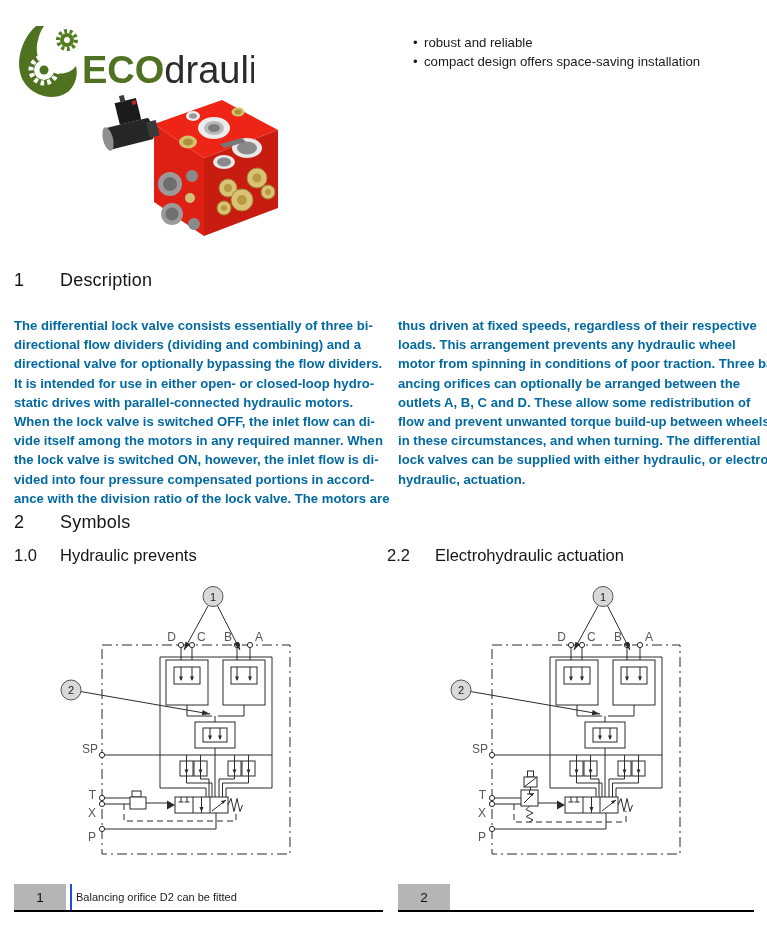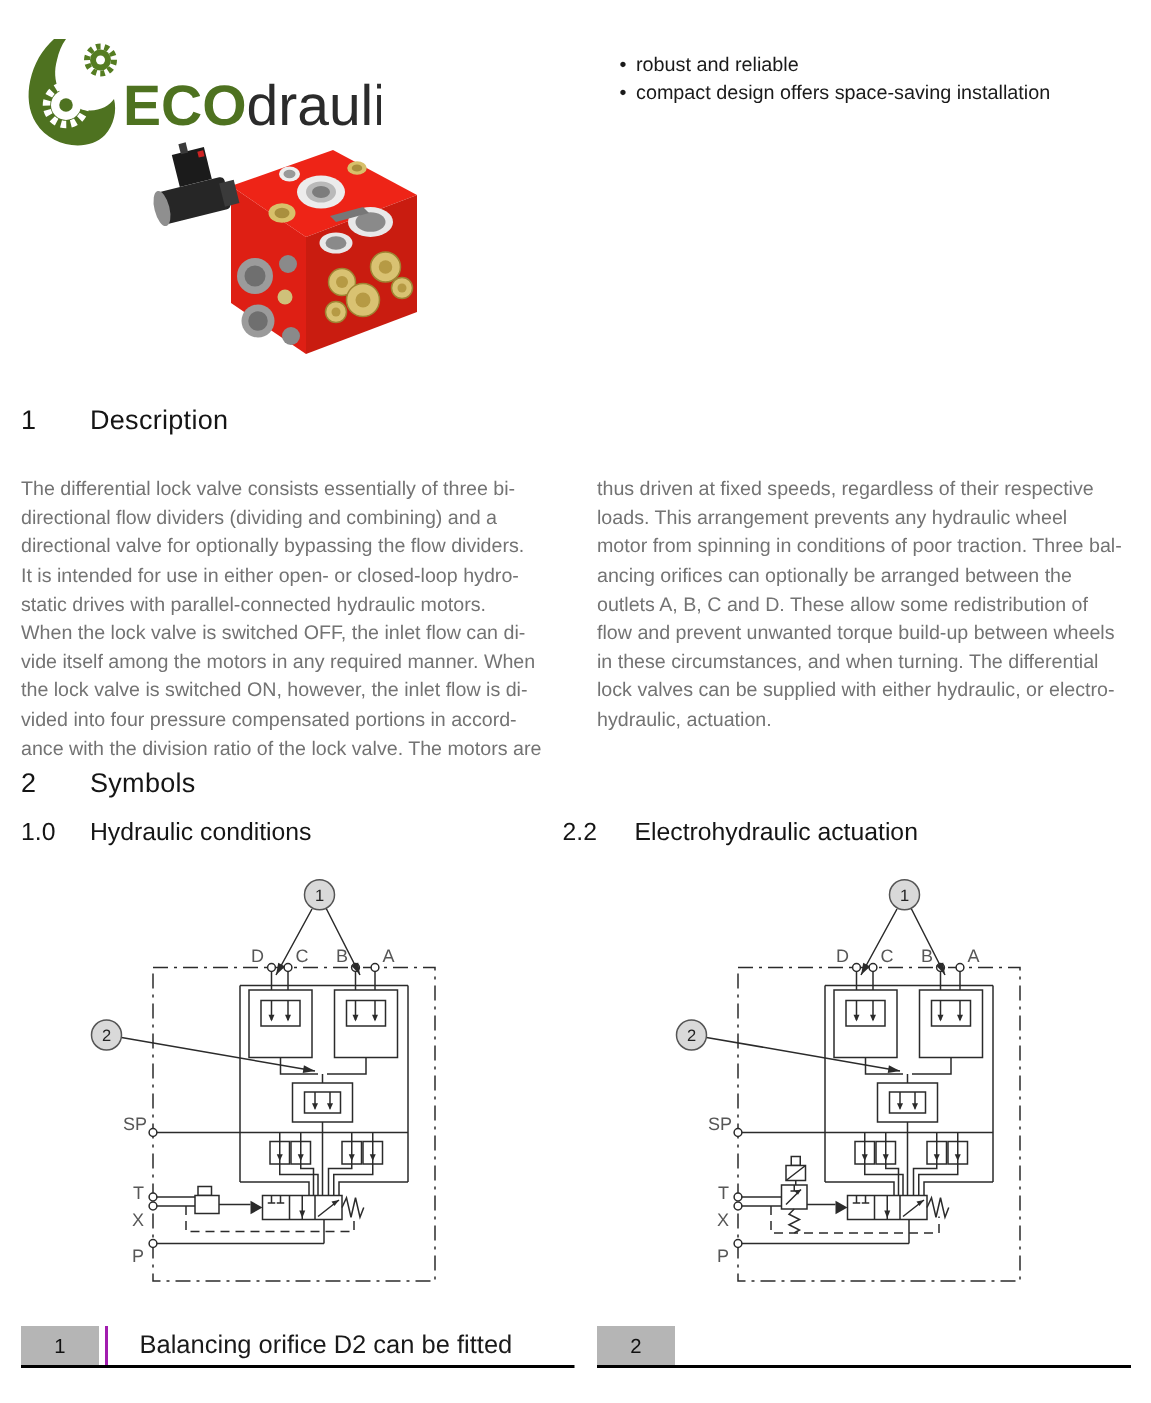--- a/index.html
+++ b/index.html
@@ -7,26 +7,26 @@
        font-family:"Liberation Sans",sans-serif;color:#1a1a1a;overflow:hidden;}
   .abs{position:absolute;}
   .features{left:396px;top:17px;width:364px;font-size:13.2px;line-height:19.3px;
             list-style:none;margin:16px;padding:0;}
   .features li{position:relative;padding-left:12px;white-space:pre-line;}
   .features li::before{content:"\2022";position:absolute;left:1px;}
   .sec-h1{font-size:18px;color:#151515;letter-spacing:.2px;}
   .sec-h1 .num{display:inline-block;width:46px;}
   .sec-h2{font-size:16.5px;color:#151515;}
   .sec-h2 .num{display:inline-block;width:46px;}
-  .bodytext{font-size:13.1px;line-height:19.2px;white-space:pre;color:#737373;}
+  .bodytext{font-size:13.1px;line-height:19.2px;white-space:pre;color:#0369a1;font-weight:bold;}
   .legend-row{display:flex;align-items:stretch;height:26px;border-bottom:2px solid #000;}
   .legend-num{width:52px;background:#b5b5b5;display:flex;align-items:center;justify-content:center;
               font-size:13.5px;color:#111;}
-  .legend-txt{border-left:2px solid #a21caf;margin-left:4px;padding-left:21px;display:flex;
-              align-items:center;font-size:17px;flex:1;}
+  .legend-txt{border-left:2px solid #1d4ed8;margin-left:4px;padding-left:4px;display:flex;
+              align-items:center;font-size:11px;flex:1;}
   svg text{font-family:"Liberation Sans",sans-serif;}
   .schem{stroke:#2b2b2b;stroke-width:1;fill:none;}
   .schem-f{fill:#2b2b2b;stroke:none;}
   .wbox{fill:#fff;stroke:#2b2b2b;stroke-width:1;}
   .plabel{font-size:12px;fill:#575757;stroke:none;}
   .balloon{fill:#d9d9d9;stroke:#555;stroke-width:1;}
   .balloon-t{font-size:11px;fill:#222;stroke:none;text-anchor:middle;}
 </style>
 </head>
 <body>
@@ -125,23 +125,23 @@
 outlets A, B, C and D. These allow some redistribution of
 flow and prevent unwanted torque build-up between wheels
 in these circumstances, and when turning. The differential
 lock valves can be supplied with either hydraulic, or electro-
 hydraulic, actuation.</div>
 
 <div class="abs sec-h1" style="left:14px;top:512px">
   <span class="num">2</span><span>Symbols</span>
 </div>
 <div class="abs sec-h2" style="left:14px;top:546px">
-  <span class="num">1.0</span><span>Hydraulic conditions</span>
-</div>
-<div class="abs sec-h2" style="left:375px;top:546px">
+  <span class="num">1.0</span><span>Hydraulic prevents</span>
+</div>
+<div class="abs sec-h2" style="left:387px;top:546px">
   <span class="num" style="width:48px">2.2</span><span>Electrohydraulic actuation</span>
 </div>
 
 <svg class="abs" style="left:60px;top:583px" width="250" height="292" viewBox="0 0 250 292">
 
   <rect x="42" y="62" width="188" height="209" class="schem" stroke-dasharray="10 4 2 4"></rect>
 
   <path class="schem" d="M100 74 H212 M100 74 V205 M212 74 V205
     M100 205 H146 V214 M212 205 H166 V214
     M121 62 V97 M132 62 V97 M177 62 V97 M190 62 V97

